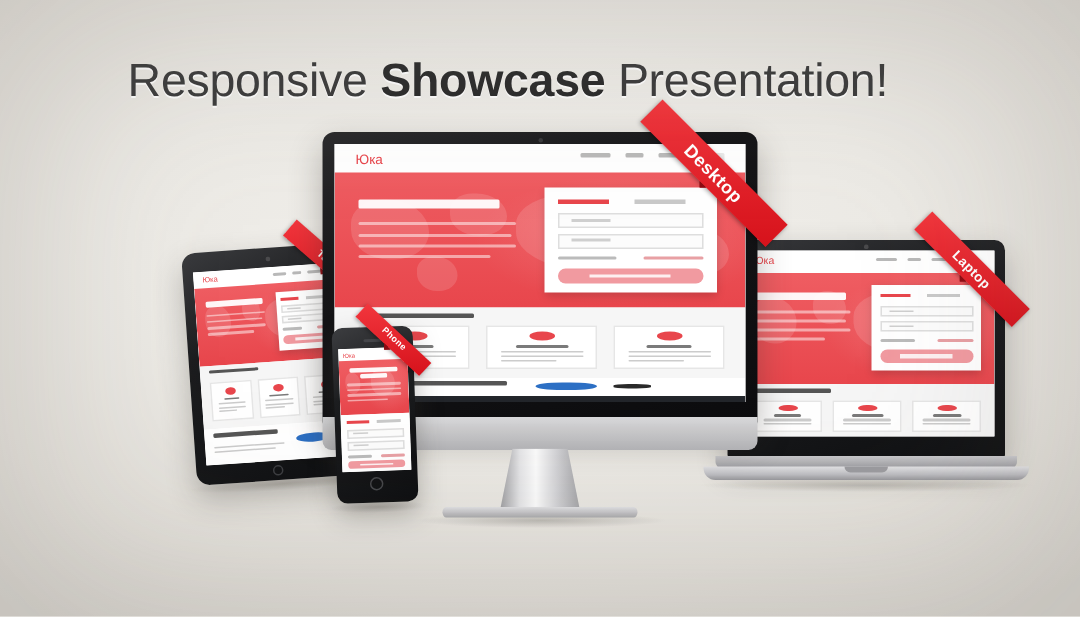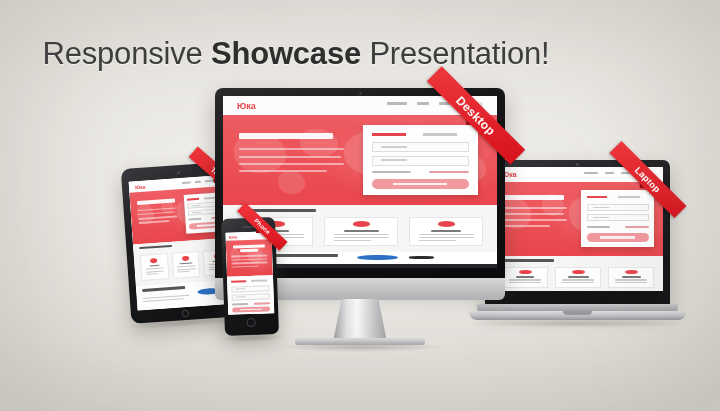--- a/index.html
+++ b/index.html
@@ -17,34 +17,34 @@
       radial-gradient(ellipse 78% 72% at 48% 40%, #f2f0ec 0%, #eceae5 46%, #e2dfd9 76%, #d6d3cd 100%);
   }
   #vignette {
     position:absolute; inset:0; pointer-events:none;
     box-shadow: inset 0 0 120px 30px rgba(120,115,108,0.17);
   }
 
   
   #title {
     position:absolute; top:37px; left:0; width:592px;
-    text-align:center;
+    text-align:right;
     font-size:31px; line-height:34px;
     color:#3b3b3b;
     letter-spacing:-0.2px;
     white-space:nowrap;
     text-shadow:0 1px 0 rgba(255,255,255,0.85);
   }
   #title .bold { font-weight:bold; color:#2b2b2b; }
 
   
   .page { position:absolute; inset:0; background:#fff; overflow:hidden; }
   .pg-nav { position:absolute; left:0; top:0; width:100%; background:#fff;
             display:flex; align-items:center; }
-  .pg-logo { color:#e8464c; font-weight:bold; }
+  .pg-logo { color:#e8464c; font-weight:normal; }
   .pg-links { margin-left:auto; display:flex; }
   .pg-links i { display:block; background:#b9b9b9; border-radius:1px; }
   .pg-btn-nav { background:#e9e9e9 !important; }
   .pg-hero { position:absolute; left:0; width:100%;
              background:
                radial-gradient(ellipse 60% 80% at 70% 50%, rgba(255,255,255,0.14), rgba(255,255,255,0) 60%),
                linear-gradient(180deg,#ef5d62 0%, #e8464c 100%); }
   .pg-map { position:absolute; inset:0; opacity:.13; }
   .pg-map i { position:absolute; background:#fff; border-radius:40% 55% 45% 50%; }
   .pg-h1 { position:absolute; background:#fff; border-radius:1px; opacity:.95; }

